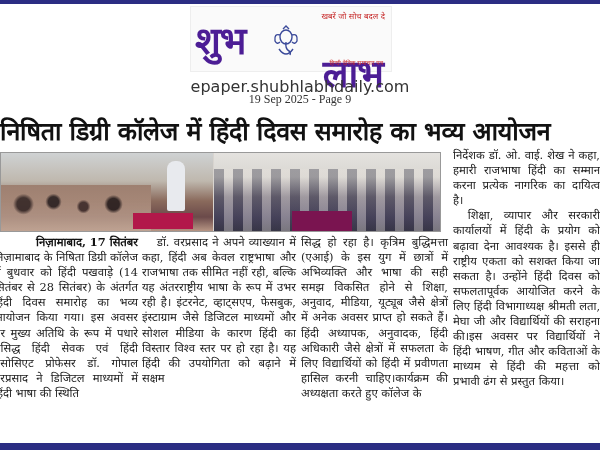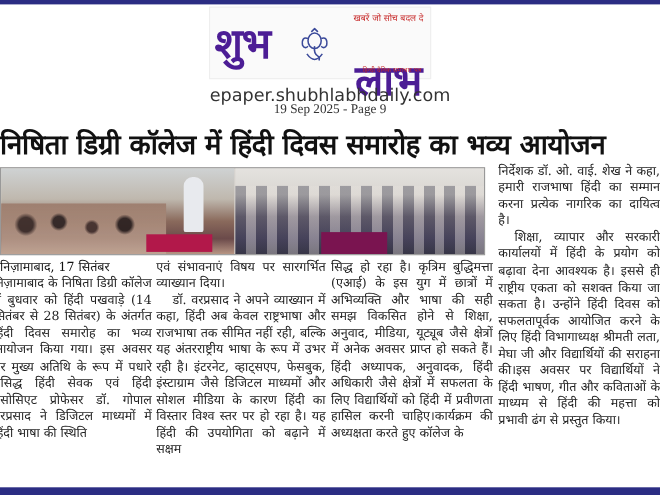--- a/index.html
+++ b/index.html
@@ -35,21 +35,21 @@
   .photo-right .people { position: absolute; left: 0; top: 16px; width: 228px; height: 62px;
      background: repeating-linear-gradient(90deg, rgba(40,40,60,.35) 0 10px, rgba(230,225,220,.35) 10px 19px); }
 
   .col { position: absolute; font-size: 11.4px; line-height: 15.1px; color: #222; text-align: justify; }
   .col p { text-indent: 0; }
   .col p.indent { text-indent: 1.3em; }
   .col-1 { left: 0; top: 235px; width: 138px; }
   .col-2 { left: 142px; top: 235px; width: 154px; }
   .col-3 { left: 301px; top: 235px; width: 147px; }
   .col-4 { left: 453px; top: 148px; width: 147px; }
-  .dateline { text-align: left; font-weight: normal; color: #111; }
+  .dateline { text-align: right; font-weight: bold; color: #111; }
   .col-1 .body { margin-left: -6px; }
 </style>
 </head>
 <body>
 
 <div class="top-bar"></div>
 
 <div class="logo-box">
   <span class="logo-tagline">खबरें जो सोच बदल दे</span>
   <span class="logo-word left">शुभ</span>
@@ -83,21 +83,20 @@
     <div class="table"></div>
   </div>
 </div>
 
 <div class="col col-1">
   <div class="dateline">निज़ामाबाद, 17 सितंबर</div>
   <p class="body">निज़ामाबाद के निषिता डिग्री कॉलेज में बुधवार को हिंदी पखवाड़े (14 सितंबर से 28 सितंबर) के अंतर्गत हिंदी दिवस समारोह का भव्य आयोजन किया गया। इस अवसर पर मुख्य अतिथि के रूप में पधारे प्रसिद्ध हिंदी सेवक एवं हिंदी एसोसिएट प्रोफेसर डॉ. गोपाल वरप्रसाद ने डिजिटल माध्यमों में हिंदी भाषा की स्थिति</p>
 </div>
 
 <div class="col col-2">
-  <p>एवं संभावनाएं विषय पर सारगर्भित व्याख्यान दिया।</p>
   <p class="indent">डॉ. वरप्रसाद ने अपने व्याख्यान में कहा, हिंदी अब केवल राष्ट्रभाषा और राजभाषा तक सीमित नहीं रही, बल्कि यह अंतरराष्ट्रीय भाषा के रूप में उभर रही है। इंटरनेट, व्हाट्सएप, फेसबुक, इंस्टाग्राम जैसे डिजिटल माध्यमों और सोशल मीडिया के कारण हिंदी का विस्तार विश्व स्तर पर हो रहा है। यह हिंदी की उपयोगिता को बढ़ाने में सक्षम</p>
 </div>
 
 <div class="col col-3">
   <p>सिद्ध हो रहा है। कृत्रिम बुद्धिमत्ता (एआई) के इस युग में छात्रों में अभिव्यक्ति और भाषा की सही समझ विकसित होने से शिक्षा, अनुवाद, मीडिया, यूट्यूब जैसे क्षेत्रों में अनेक अवसर प्राप्त हो सकते हैं। हिंदी अध्यापक, अनुवादक, हिंदी अधिकारी जैसे क्षेत्रों में सफलता के लिए विद्यार्थियों को हिंदी में प्रवीणता हासिल करनी चाहिए।कार्यक्रम की अध्यक्षता करते हुए कॉलेज के</p>
 </div>
 
 <div class="col col-4">
   <p>निर्देशक डॉ. ओ. वाई. शेख ने कहा, हमारी राजभाषा हिंदी का सम्मान करना प्रत्येक नागरिक का दायित्व है।</p>
   <p class="indent">शिक्षा, व्यापार और सरकारी कार्यालयों में हिंदी के प्रयोग को बढ़ावा देना आवश्यक है। इससे ही राष्ट्रीय एकता को सशक्त किया जा सकता है। उन्होंने हिंदी दिवस को सफलतापूर्वक आयोजित करने के लिए हिंदी विभागाध्यक्ष श्रीमती लता, मेघा जी और विद्यार्थियों की सराहना की।इस अवसर पर विद्यार्थियों ने हिंदी भाषण, गीत और कविताओं के माध्यम से हिंदी की महत्ता को प्रभावी ढंग से प्रस्तुत किया।</p>

